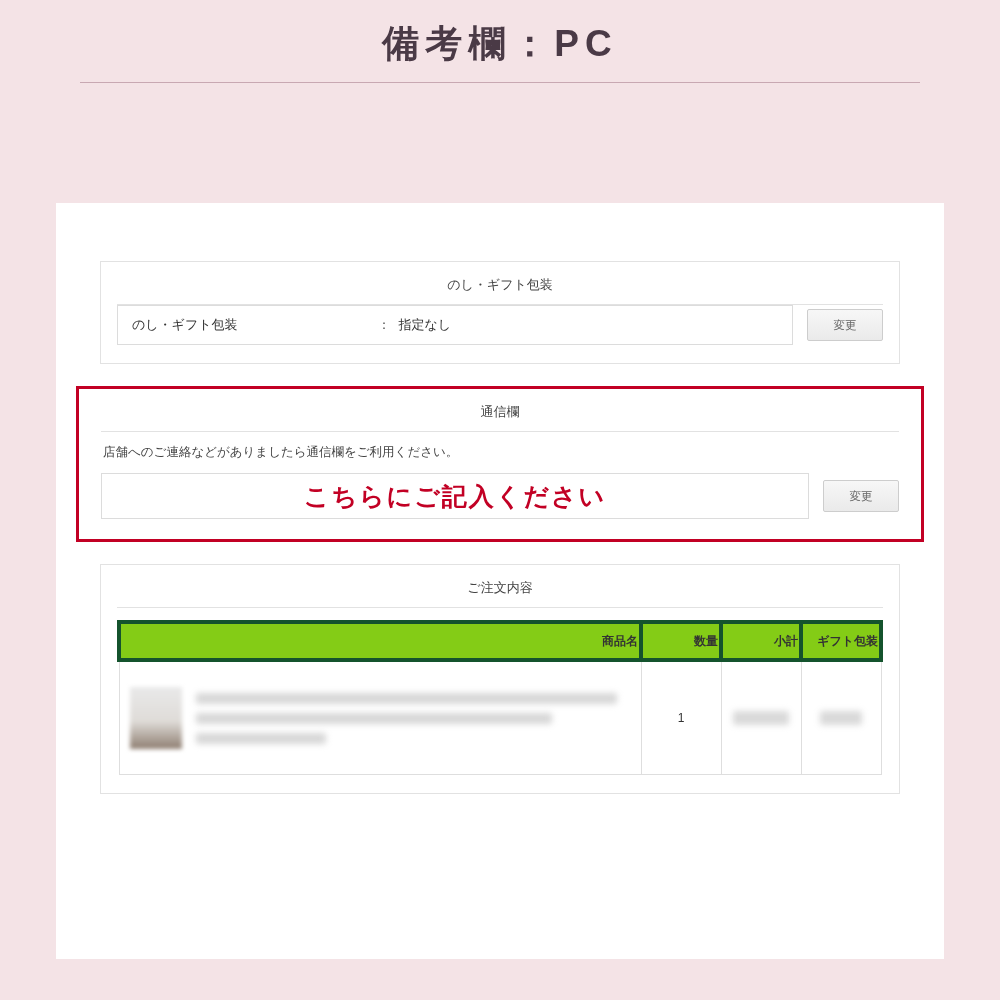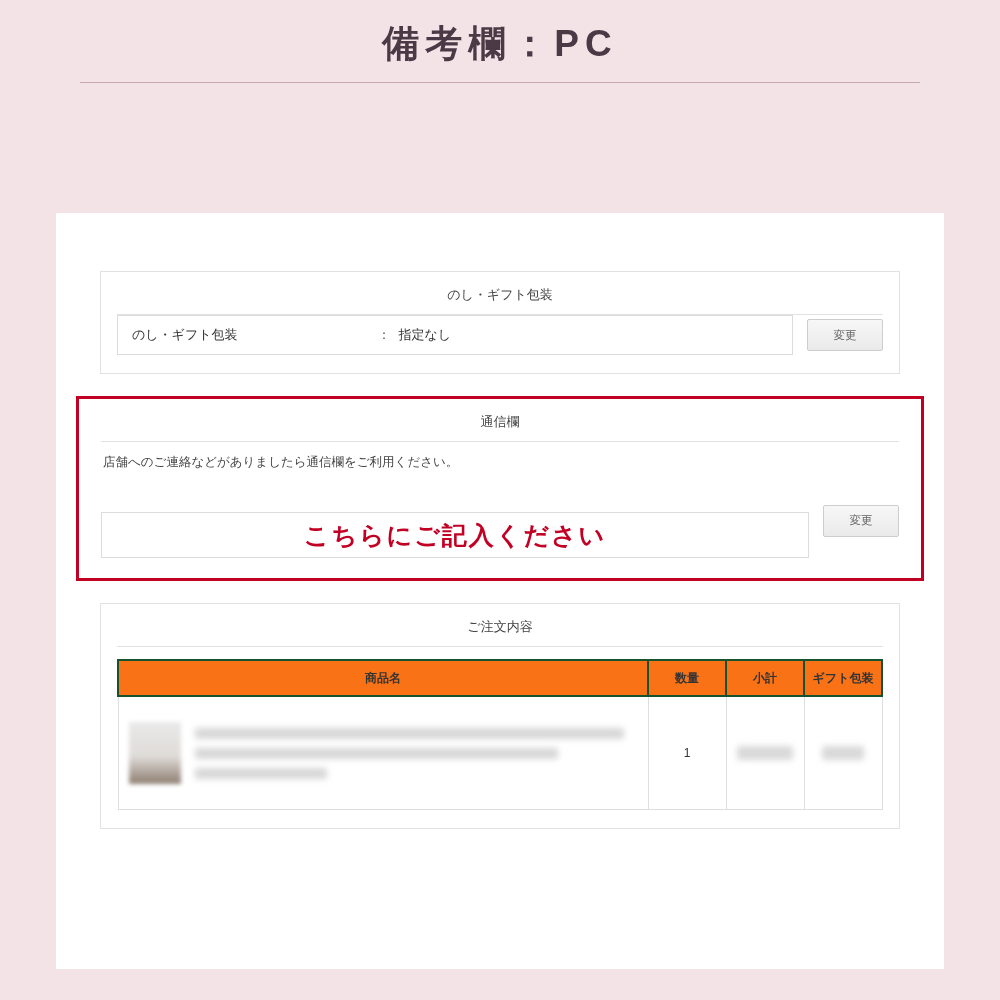--- a/index.html
+++ b/index.html
@@ -47,21 +47,21 @@
   }
   .header-sub .em {
     font-weight: bold;
     color: #4a3a46;
   }
 
   
   .card {
     position: absolute;
     left: 56px;
-    top: 213px;
+    top: 203px;
     width: 888px;
     height: 756px;
     background: #ffffff;
     box-sizing: border-box;
   }
 
   .panel {
     margin: 0 44px;
     border: 1px solid #e2e2e2;
     background: #fff;
@@ -140,46 +140,45 @@
   }
   .note-input {
     flex: 1;
     border: 1px solid #dcdcdc;
     background: #fff;
     height: 46px;
     display: flex;
     align-items: center;
     justify-content: center;
     box-sizing: border-box;
-    margin-top: 29px;
   }
   .note-input .cta {
     color: #c20024;
     font-size: 25px;
     font-weight: bold;
     letter-spacing: 2px;
   }
 
   
   .order-panel {
     margin: 22px 44px 0 44px;
   }
   table.order {
     width: 100%;
     border-collapse: collapse;
     margin-top: 12px;
   }
   table.order th {
-    background: #f97316;
-    border: 2px solid #14532d;
+    background: #84cc16;
+    border: 4px solid #14532d;
     font-size: 12px;
     font-weight: bold;
     color: #333;
     height: 32px;
-    text-align: center;
+    text-align: right;
   }
   table.order td {
     border: 1px solid #dedede;
     height: 96px;
     vertical-align: middle;
     font-size: 12px;
     color: #333;
   }
   td.qty, td.sub, td.pt {
     text-align: center;

